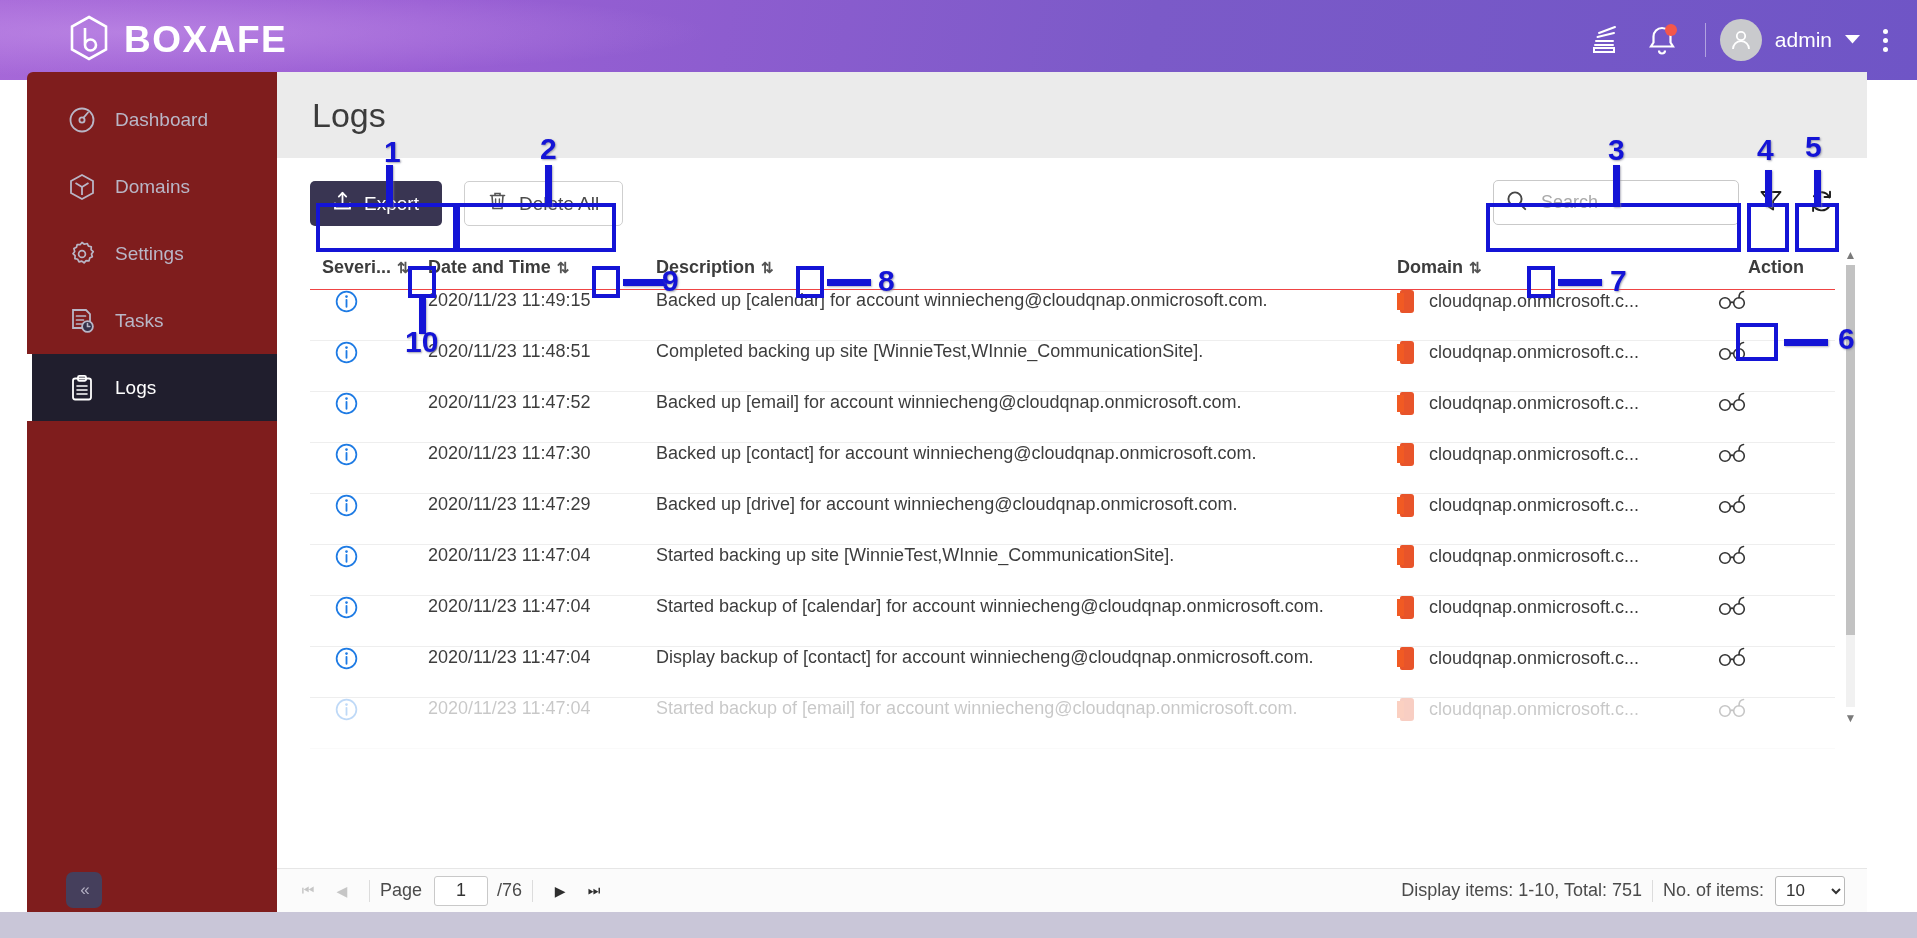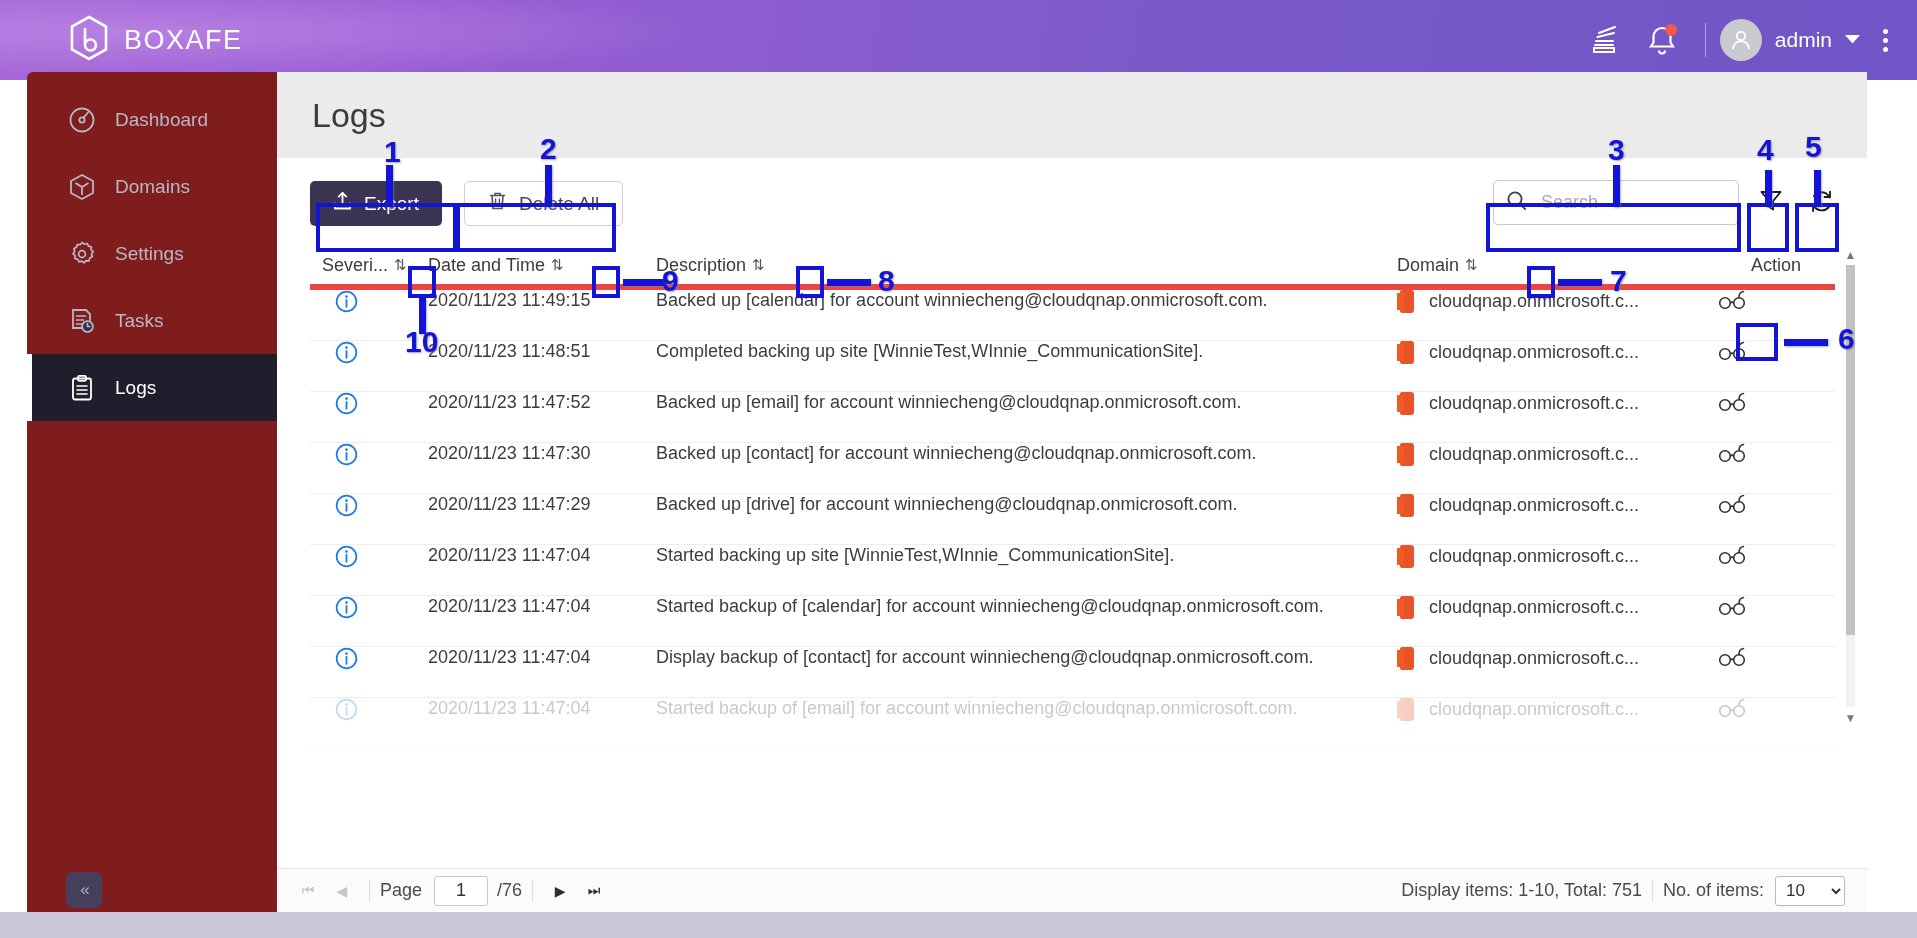--- a/index.html
+++ b/index.html
@@ -16,21 +16,21 @@
     position: absolute; left: 0; top: 0; width: 1917px; height: 80px;
     background: linear-gradient(100deg, #a668d8 0%, #9a5fd4 22%, #7b5ac8 60%, #6f55c6 100%);
     display: flex; align-items: center;
   }
   .topbar .glow {
     position: absolute; left: 0; top: 0; width: 760px; height: 80px;
     background: radial-gradient(ellipse at 18% 40%, rgba(200,150,235,.55), rgba(200,150,235,0) 65%);
     pointer-events: none;
   }
   .brand { display: flex; align-items: center; gap: 14px; margin-left: 68px; position: relative; z-index:2;}
-  .brand-text { color: #fff; font-size: 27px; font-weight: normal; letter-spacing: 1.5px; }
+  .brand-text { color: #fff; font-size: 37px; font-weight: bold; letter-spacing: 1.5px; }
   .topbar-right {
     position: absolute; right: 29px; top: 0; height: 80px;
     display: flex; align-items: center; gap: 0px; z-index: 2;
   }
   .tb-icon { width: 58px; height: 60px; display: flex; align-items: center; justify-content: center; position: relative; }
   .bell-dot { position: absolute; width: 12px; height: 12px; border-radius: 50%; background: #f4574b; top: 14px; right: 14px; }
   .tb-sep { width: 1px; height: 34px; background: rgba(255,255,255,.45); margin: 0 14px; }
   .avatar {
     width: 42px; height: 42px; border-radius: 50%; background: #c9cacd;
     display: flex; align-items: center; justify-content: center;
@@ -93,22 +93,22 @@
     position: absolute; top: 24px; width: 42px; height: 42px;
     display: flex; align-items: center; justify-content: center; cursor: pointer;
   }
   .icon-filter { right: 75px; }
   .icon-refresh { right: 25px; }
 
   
   .table { position: absolute; left: 33px; top: 174px; width: 1525px; }
   .thead {
     display: flex; align-items: center; height: 44px;
-    font-size: 18px; color: #3c3c3c; font-weight: normal;
-    border-bottom: 6px solid #ef4444;
+    font-size: 18px; color: #3c3c3c; font-weight: bold;
+    border-bottom: 1px solid #ef4444;
   }
   .th { display: flex; align-items: center; gap: 6px; }
   .col-sev   { width: 118px; padding-left: 12px; }
   .col-date  { width: 228px; }
   .col-desc  { flex: 1; }
   .col-dom   { width: 320px; }
   .col-act   { width: 118px; justify-content: center; }
   .sort-ico { font-size: 15px; color: #555; letter-spacing: -2px; }
 
   .row {

